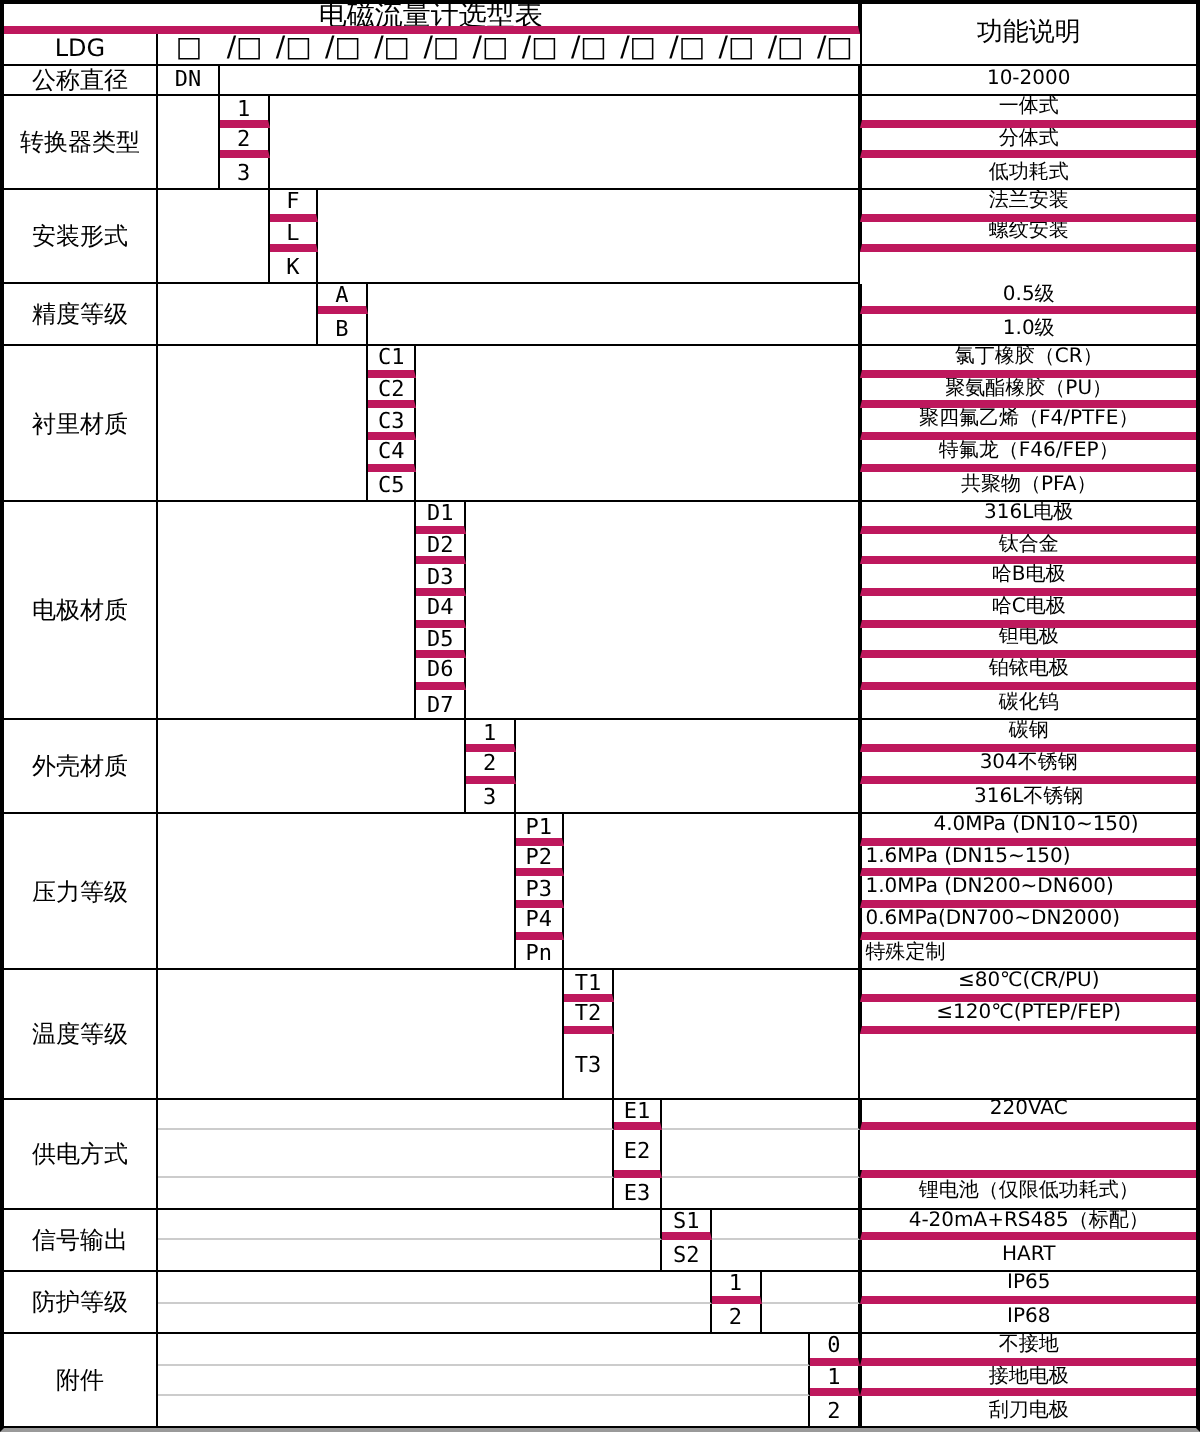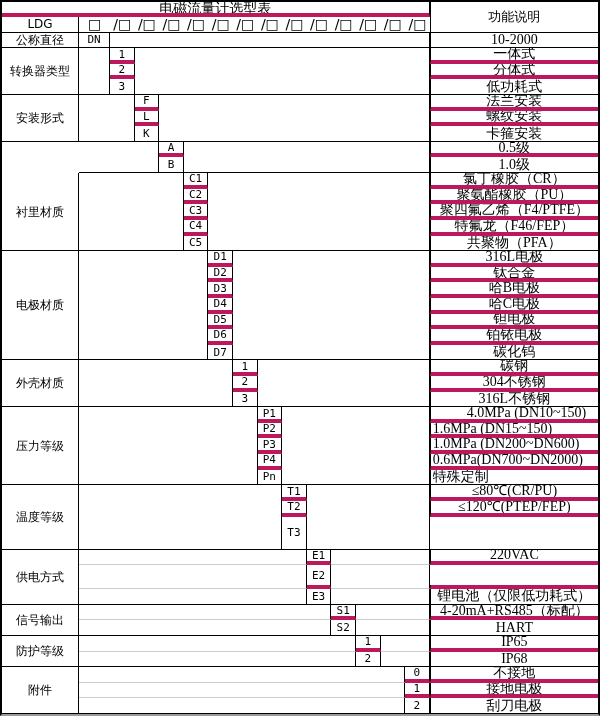--- a/index.html
+++ b/index.html
@@ -24,21 +24,21 @@
   .br{border-right:1px solid #000;}
   .bl{border-left:1px solid #000;}
   .bb{border-bottom:4px solid #be185d;}
   .bbs{border-bottom:1.5px solid #000;}
   .bbf{border-bottom:1px solid #cccccc;}
   .title{font-size:14px;}
   .head{font-size:13px;}
   .label{font-size:12px;}
   .code{font-size:11px;font-family:"DejaVu Sans Mono","DejaVu Sans",monospace;}
   .boxcell{font-size:14px;letter-spacing:0;}
-  .desc{font-size:14px;font-family:Liberation Serif, serif;}
+  .desc{font-size:10px;}
   .left{justify-content:flex-start;padding-left:2px;}
 </style>
 </head>
 <body>
 
 <div class="sheet">
     <div class="cell bb br title" style="grid-area: 1 / 1 / span 1 / span 15;">电磁流量计选型表</div>
     <div class="cell bl bbs head" style="grid-area: 1 / 16 / span 2 / span 1;">功能说明</div>
     <div class="cell br bbs label" style="grid-area: 2 / 1 / span 1 / span 1;">LDG</div>
     <div class="cell bbs boxcell" style="grid-area: 2 / 2 / span 1 / span 1;">□</div>
@@ -69,21 +69,21 @@
     <div class="cell br bbs code" style="grid-area: 6 / 3 / span 1 / span 1;">3</div>
     <div class="cell bl bbs desc" style="grid-area: 6 / 16 / span 1 / span 1;">低功耗式</div>
     <div class="cell br bbs label" style="grid-area: 7 / 1 / span 3 / span 1;">安装形式</div>
     <div class="cell br bbs" style="grid-area: 7 / 2 / span 3 / span 2;"></div>
     <div class="cell br bbs" style="grid-area: 7 / 5 / span 3 / span 11;"></div>
     <div class="cell br bb code" style="grid-area: 7 / 4 / span 1 / span 1;">F</div>
     <div class="cell bl bb desc" style="grid-area: 7 / 16 / span 1 / span 1;">法兰安装</div>
     <div class="cell br bb code" style="grid-area: 8 / 4 / span 1 / span 1;">L</div>
     <div class="cell bl bb desc" style="grid-area: 8 / 16 / span 1 / span 1;">螺纹安装</div>
     <div class="cell br bbs code" style="grid-area: 9 / 4 / span 1 / span 1;">K</div>
-    <div class="cell bl bbs desc" style="grid-area: 9 / 16 / span 1 / span 1;">卡箍安装</div>
+    <div class="cell br bbs label" style="grid-area: 10 / 1 / span 2 / span 1;">精度等级</div>
     <div class="cell br bbs" style="grid-area: 10 / 2 / span 2 / span 3;"></div>
     <div class="cell br bbs" style="grid-area: 10 / 6 / span 2 / span 10;"></div>
     <div class="cell br bb code" style="grid-area: 10 / 5 / span 1 / span 1;">A</div>
     <div class="cell bl bb desc" style="grid-area: 10 / 16 / span 1 / span 1;">0.5级</div>
     <div class="cell br bbs code" style="grid-area: 11 / 5 / span 1 / span 1;">B</div>
     <div class="cell bl bbs desc" style="grid-area: 11 / 16 / span 1 / span 1;">1.0级</div>
     <div class="cell br bbs label" style="grid-area: 12 / 1 / span 5 / span 1;">衬里材质</div>
     <div class="cell br bbs" style="grid-area: 12 / 2 / span 5 / span 4;"></div>
     <div class="cell br bbs" style="grid-area: 12 / 7 / span 5 / span 9;"></div>
     <div class="cell br bb code" style="grid-area: 12 / 6 / span 1 / span 1;">C1</div>

